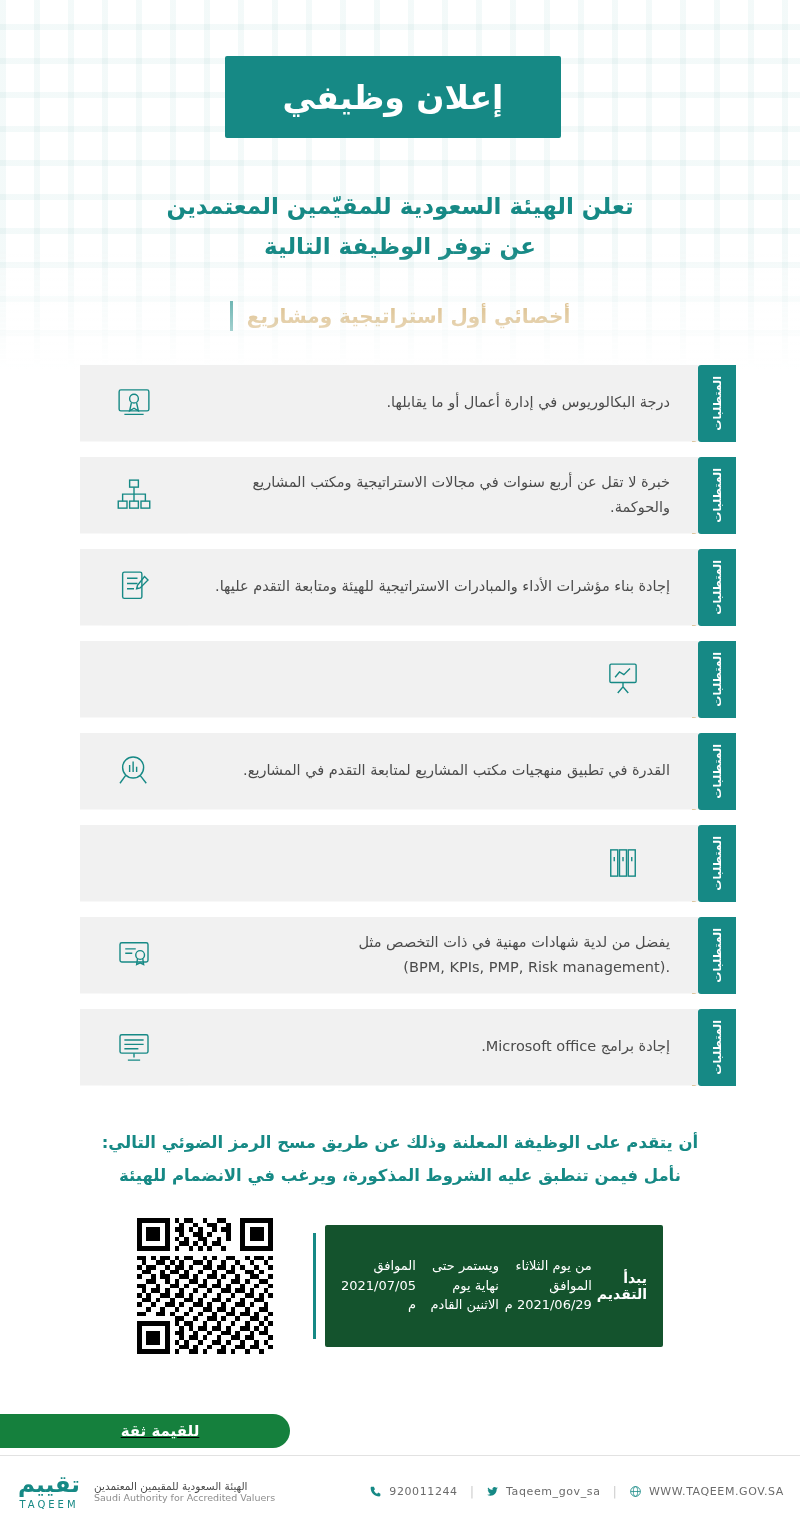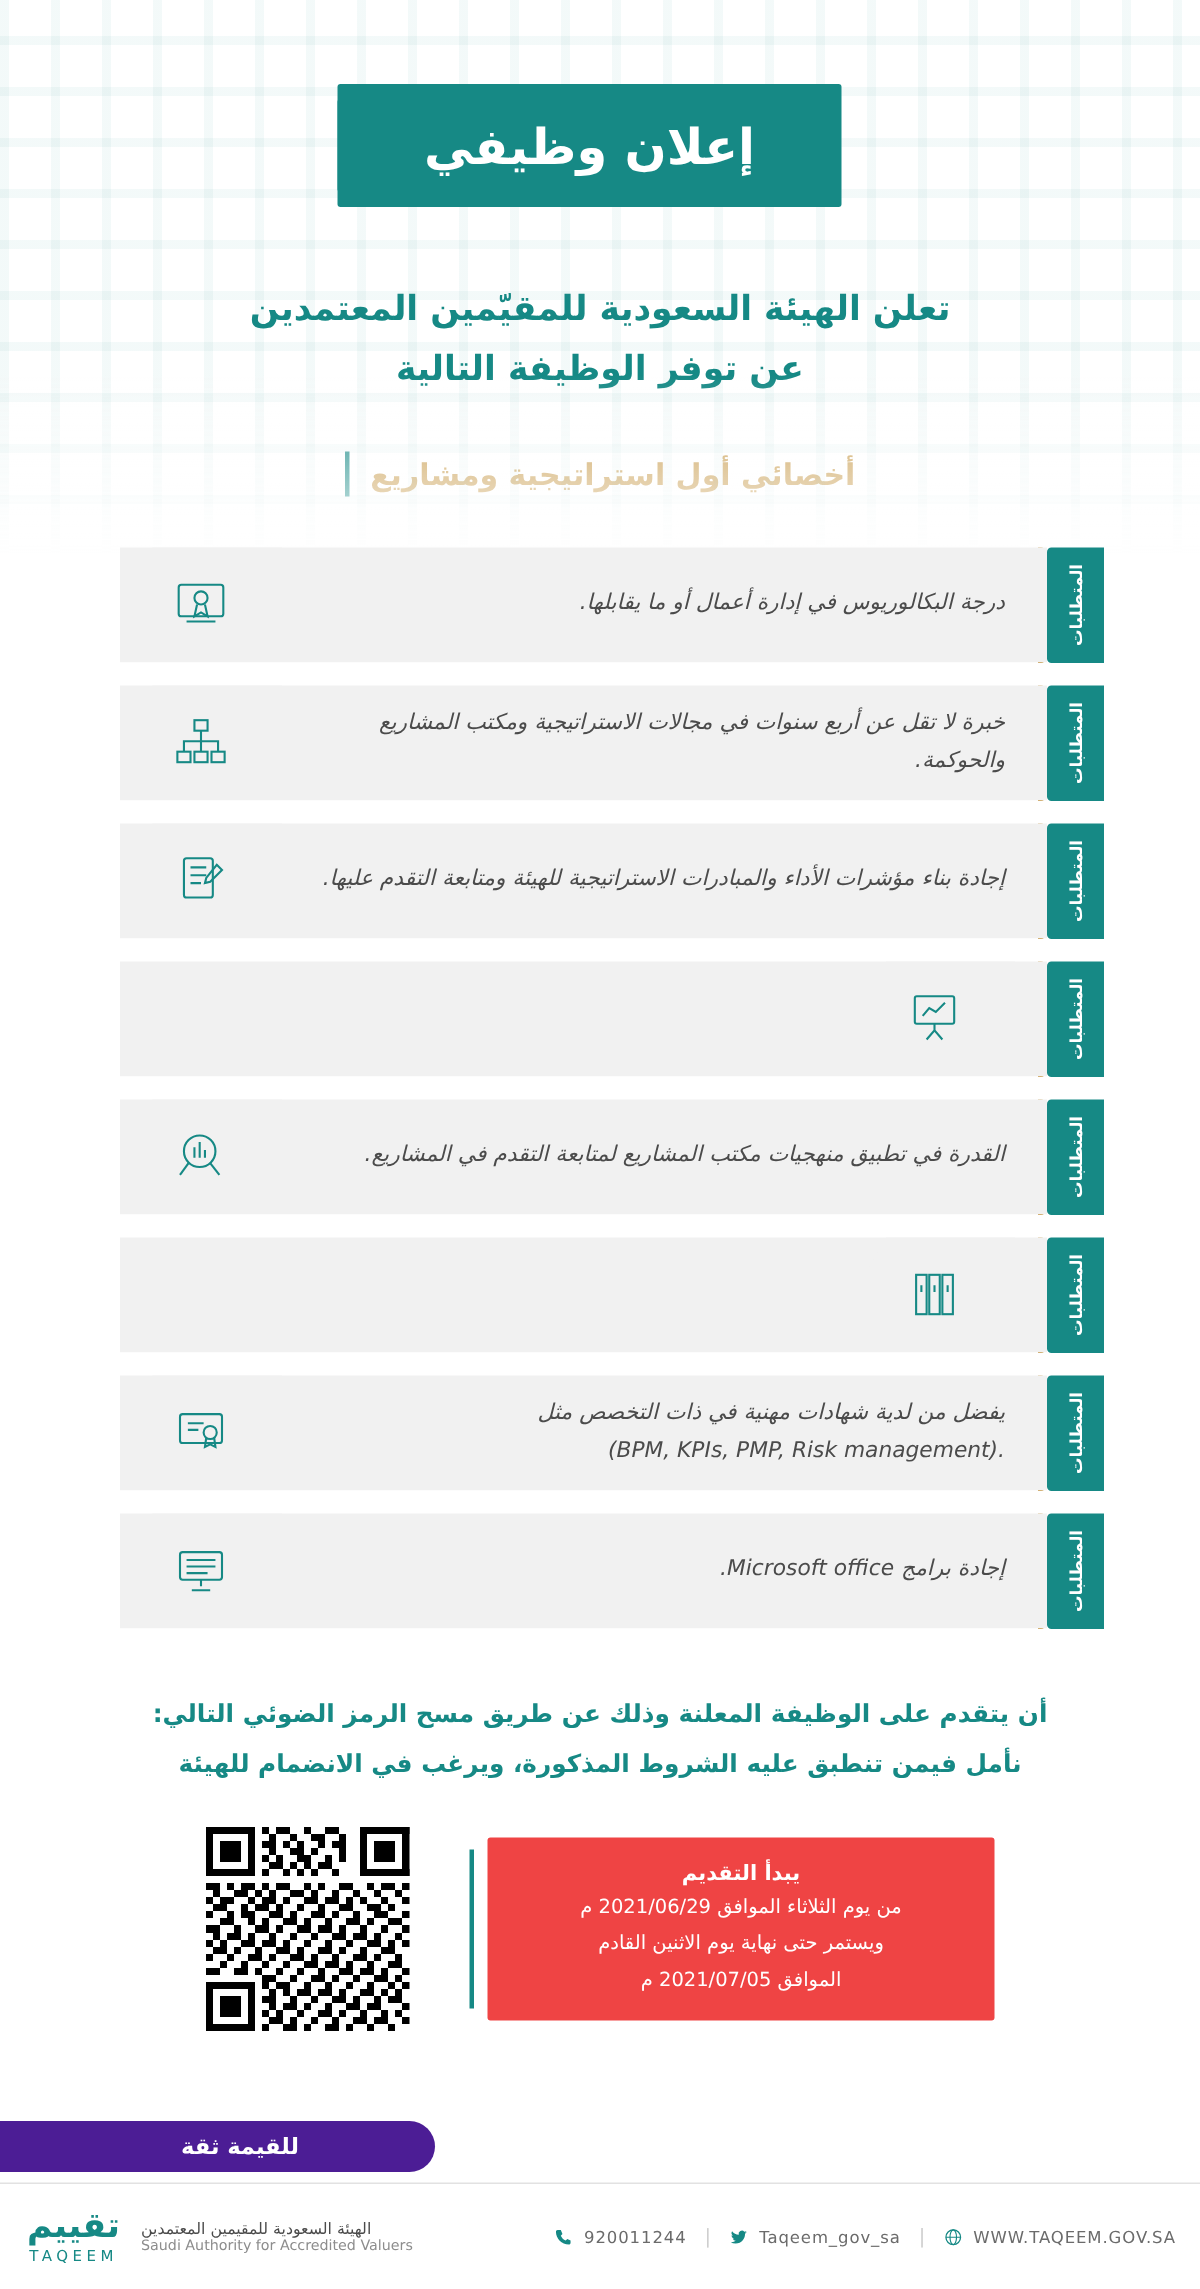--- a/index.html
+++ b/index.html
@@ -138,21 +138,20 @@
     border-radius: 0 3px 3px 0;
   }
   .req-body {
     flex: 1 1 auto;
     background: #f1f1f1;
     display: flex;
     align-items: center;
     padding: 0 22px 0 0;
     margin-left: 16px;
     clip-path: polygon(0 0, 100% 0, 100% 100%, 0 100%);
-    font-style: italic;
   }
   .req-text {
     flex: 1 1 auto;
     color: #4b4b4b;
     font-size: 14.5px;
     line-height: 1.75;
     text-align: right;
     padding-right: 6px;
     padding-left: 12px;
   }
@@ -192,25 +191,25 @@
     gap: 40px;
   }
   .date-box-wrap {
     position: relative;
     width: 350px;
     height: 122px;
   }
   .date-box {
     position: absolute;
     inset: 0 0 0 12px;
-    background: #ef4444;
+    background: #14532d;
     border-radius: 2px;
     color: #fff;
     display: flex;
-    flex-direction: column;
+    flex-direction: row;
     align-items: center;
     justify-content: center;
     gap: 5px;
     padding: 8px 16px;
   }
   .date-box .dt-head { font-size: 14px; font-weight: bold; }
   .date-box .dt-line { font-size: 13px; line-height: 1.5; text-align: right; }
   .date-accent {
     position: absolute;
     right: auto; left: 0; top: 8px; bottom: 8px;
@@ -223,24 +222,25 @@
   }
 
   
   .footer-slogan-wrap {
     position: absolute;
     left: 0; bottom: 78px;
     width: 290px; height: 34px;
   }
   .footer-slogan {
     position: absolute; inset: 0;
-    background: #4c1d95;
+    background: #15803d;
     border-radius: 0 17px 17px 0;
     display: flex; align-items: center; justify-content: center;
     padding-left: 30px;
+    text-decoration: underline;
   }
   .footer-slogan span {
     color: #ffffff; font-size: 15px; font-weight: bold; letter-spacing: 4px;
   }
   .footer-divider {
     position: absolute; left: 0; right: 0; bottom: 70px;
     height: 1px; background: #e2e2e2;
   }
   .footer {
     position: absolute; left: 0; right: 0; bottom: 0; height: 70px;

